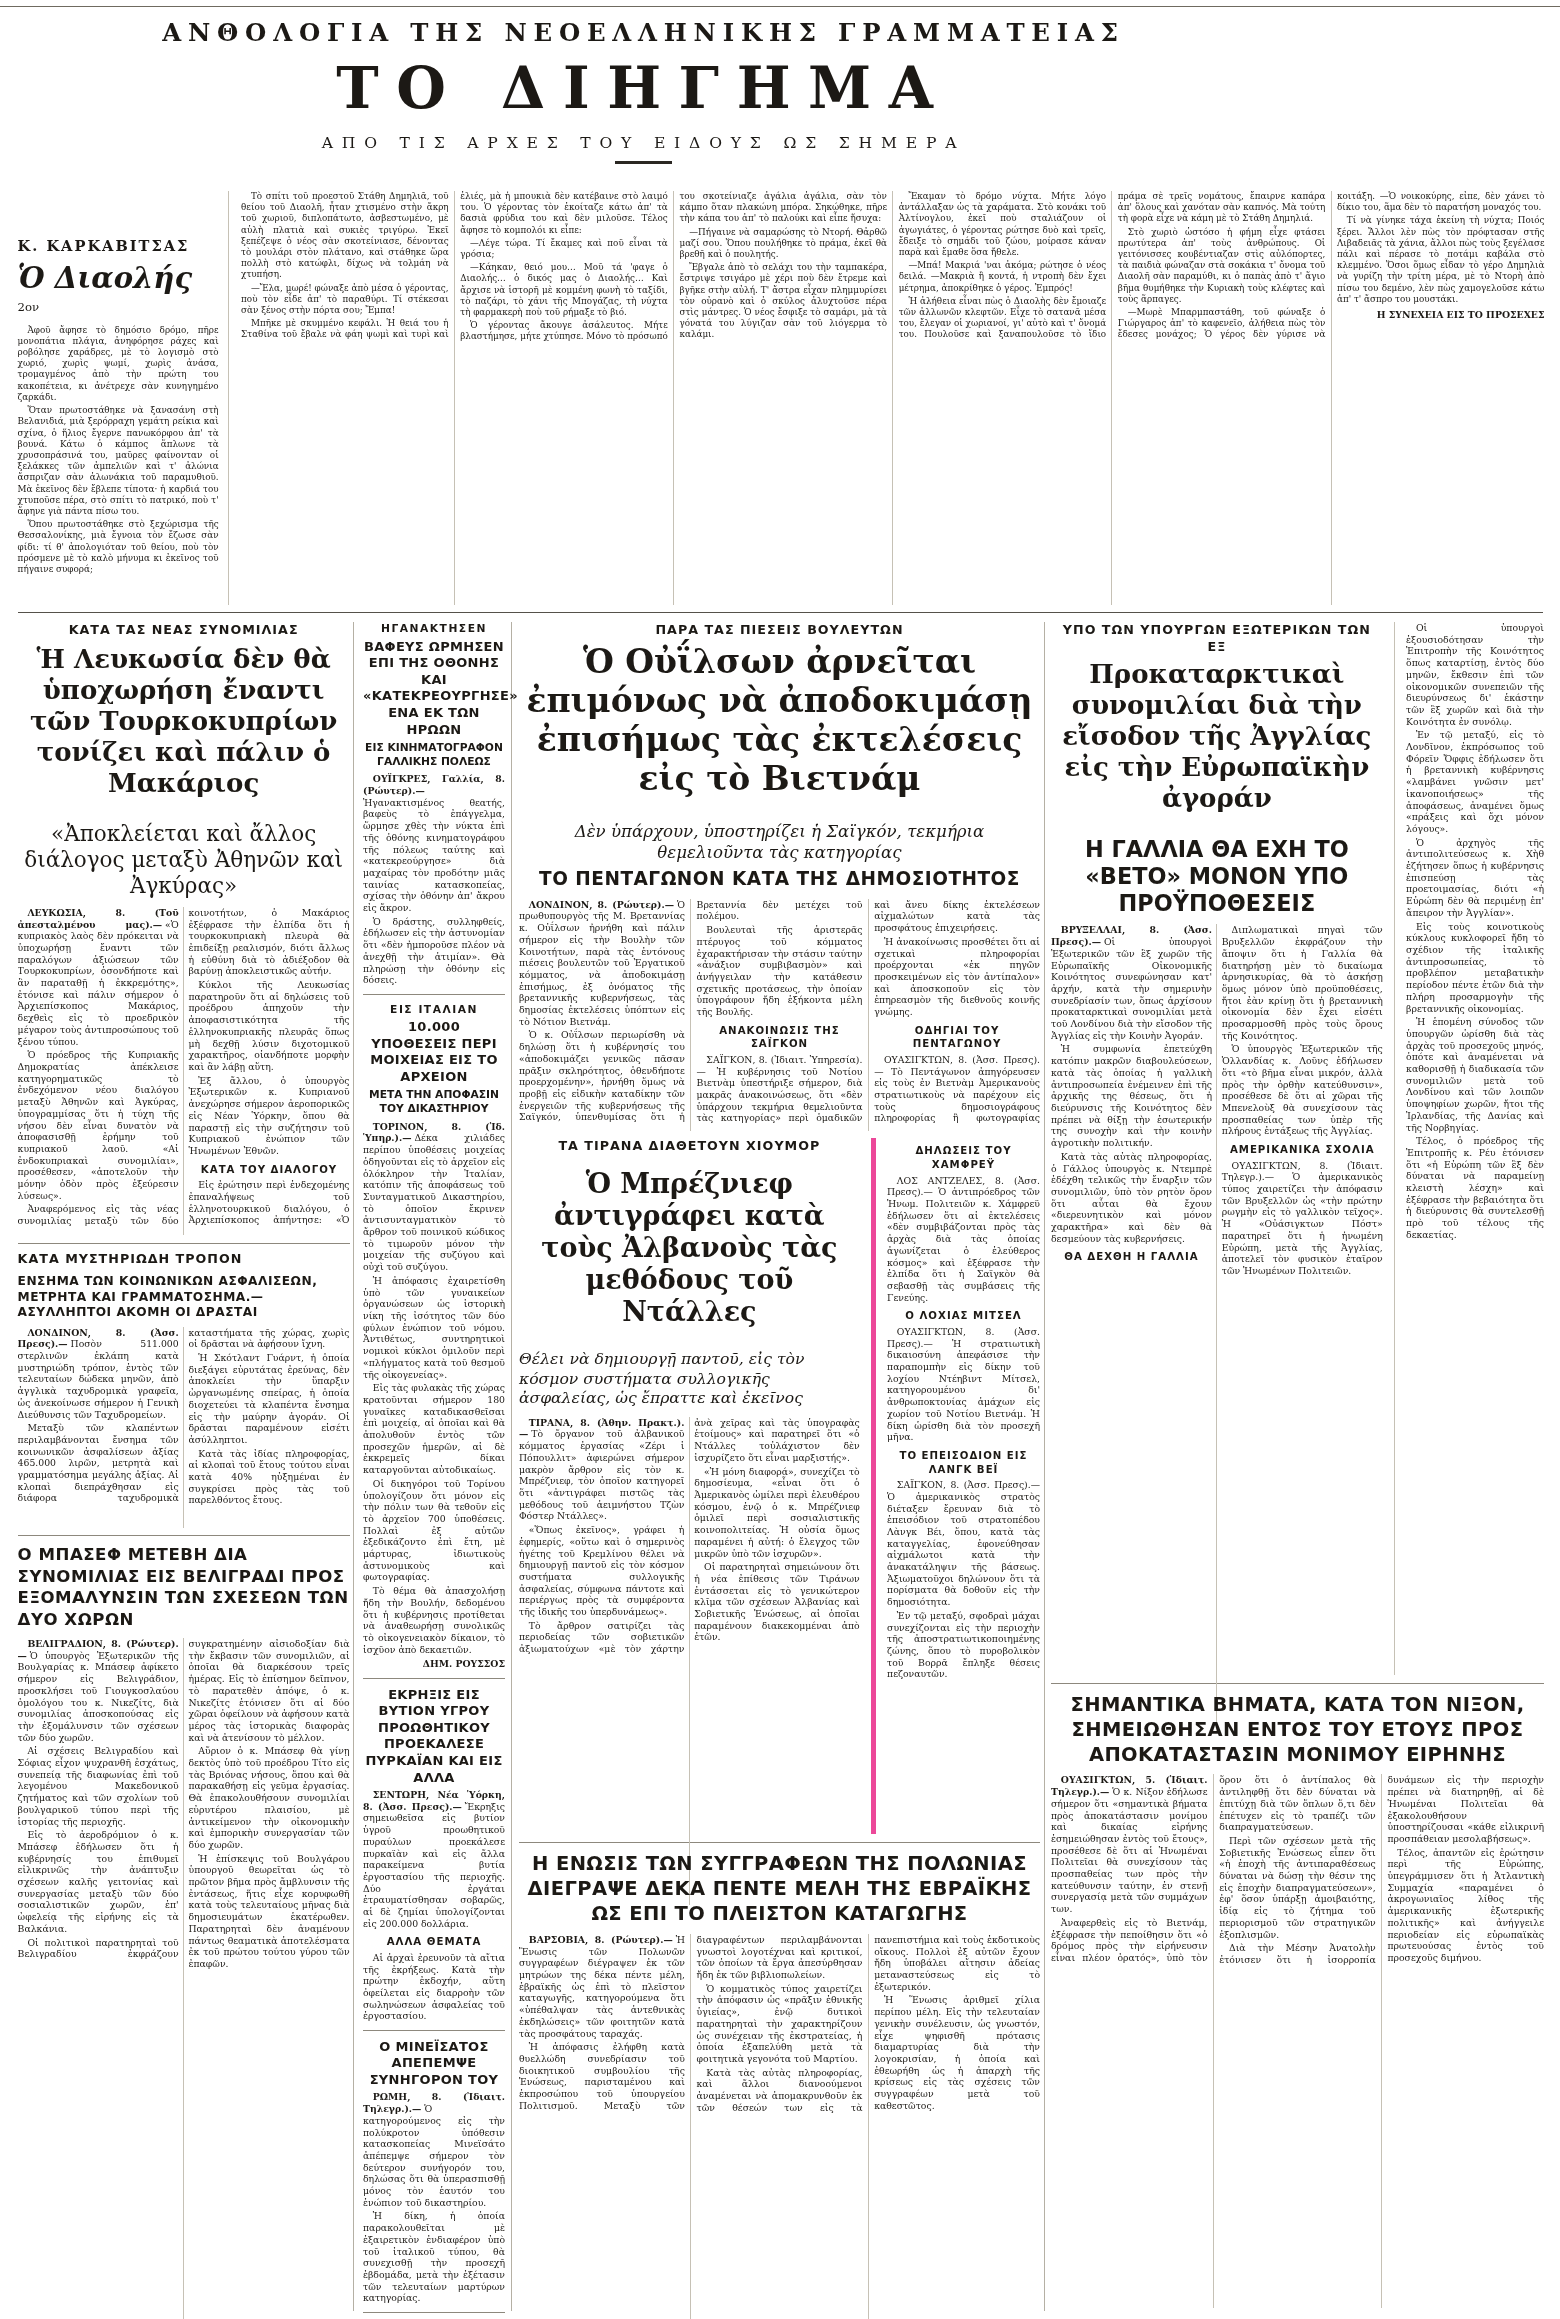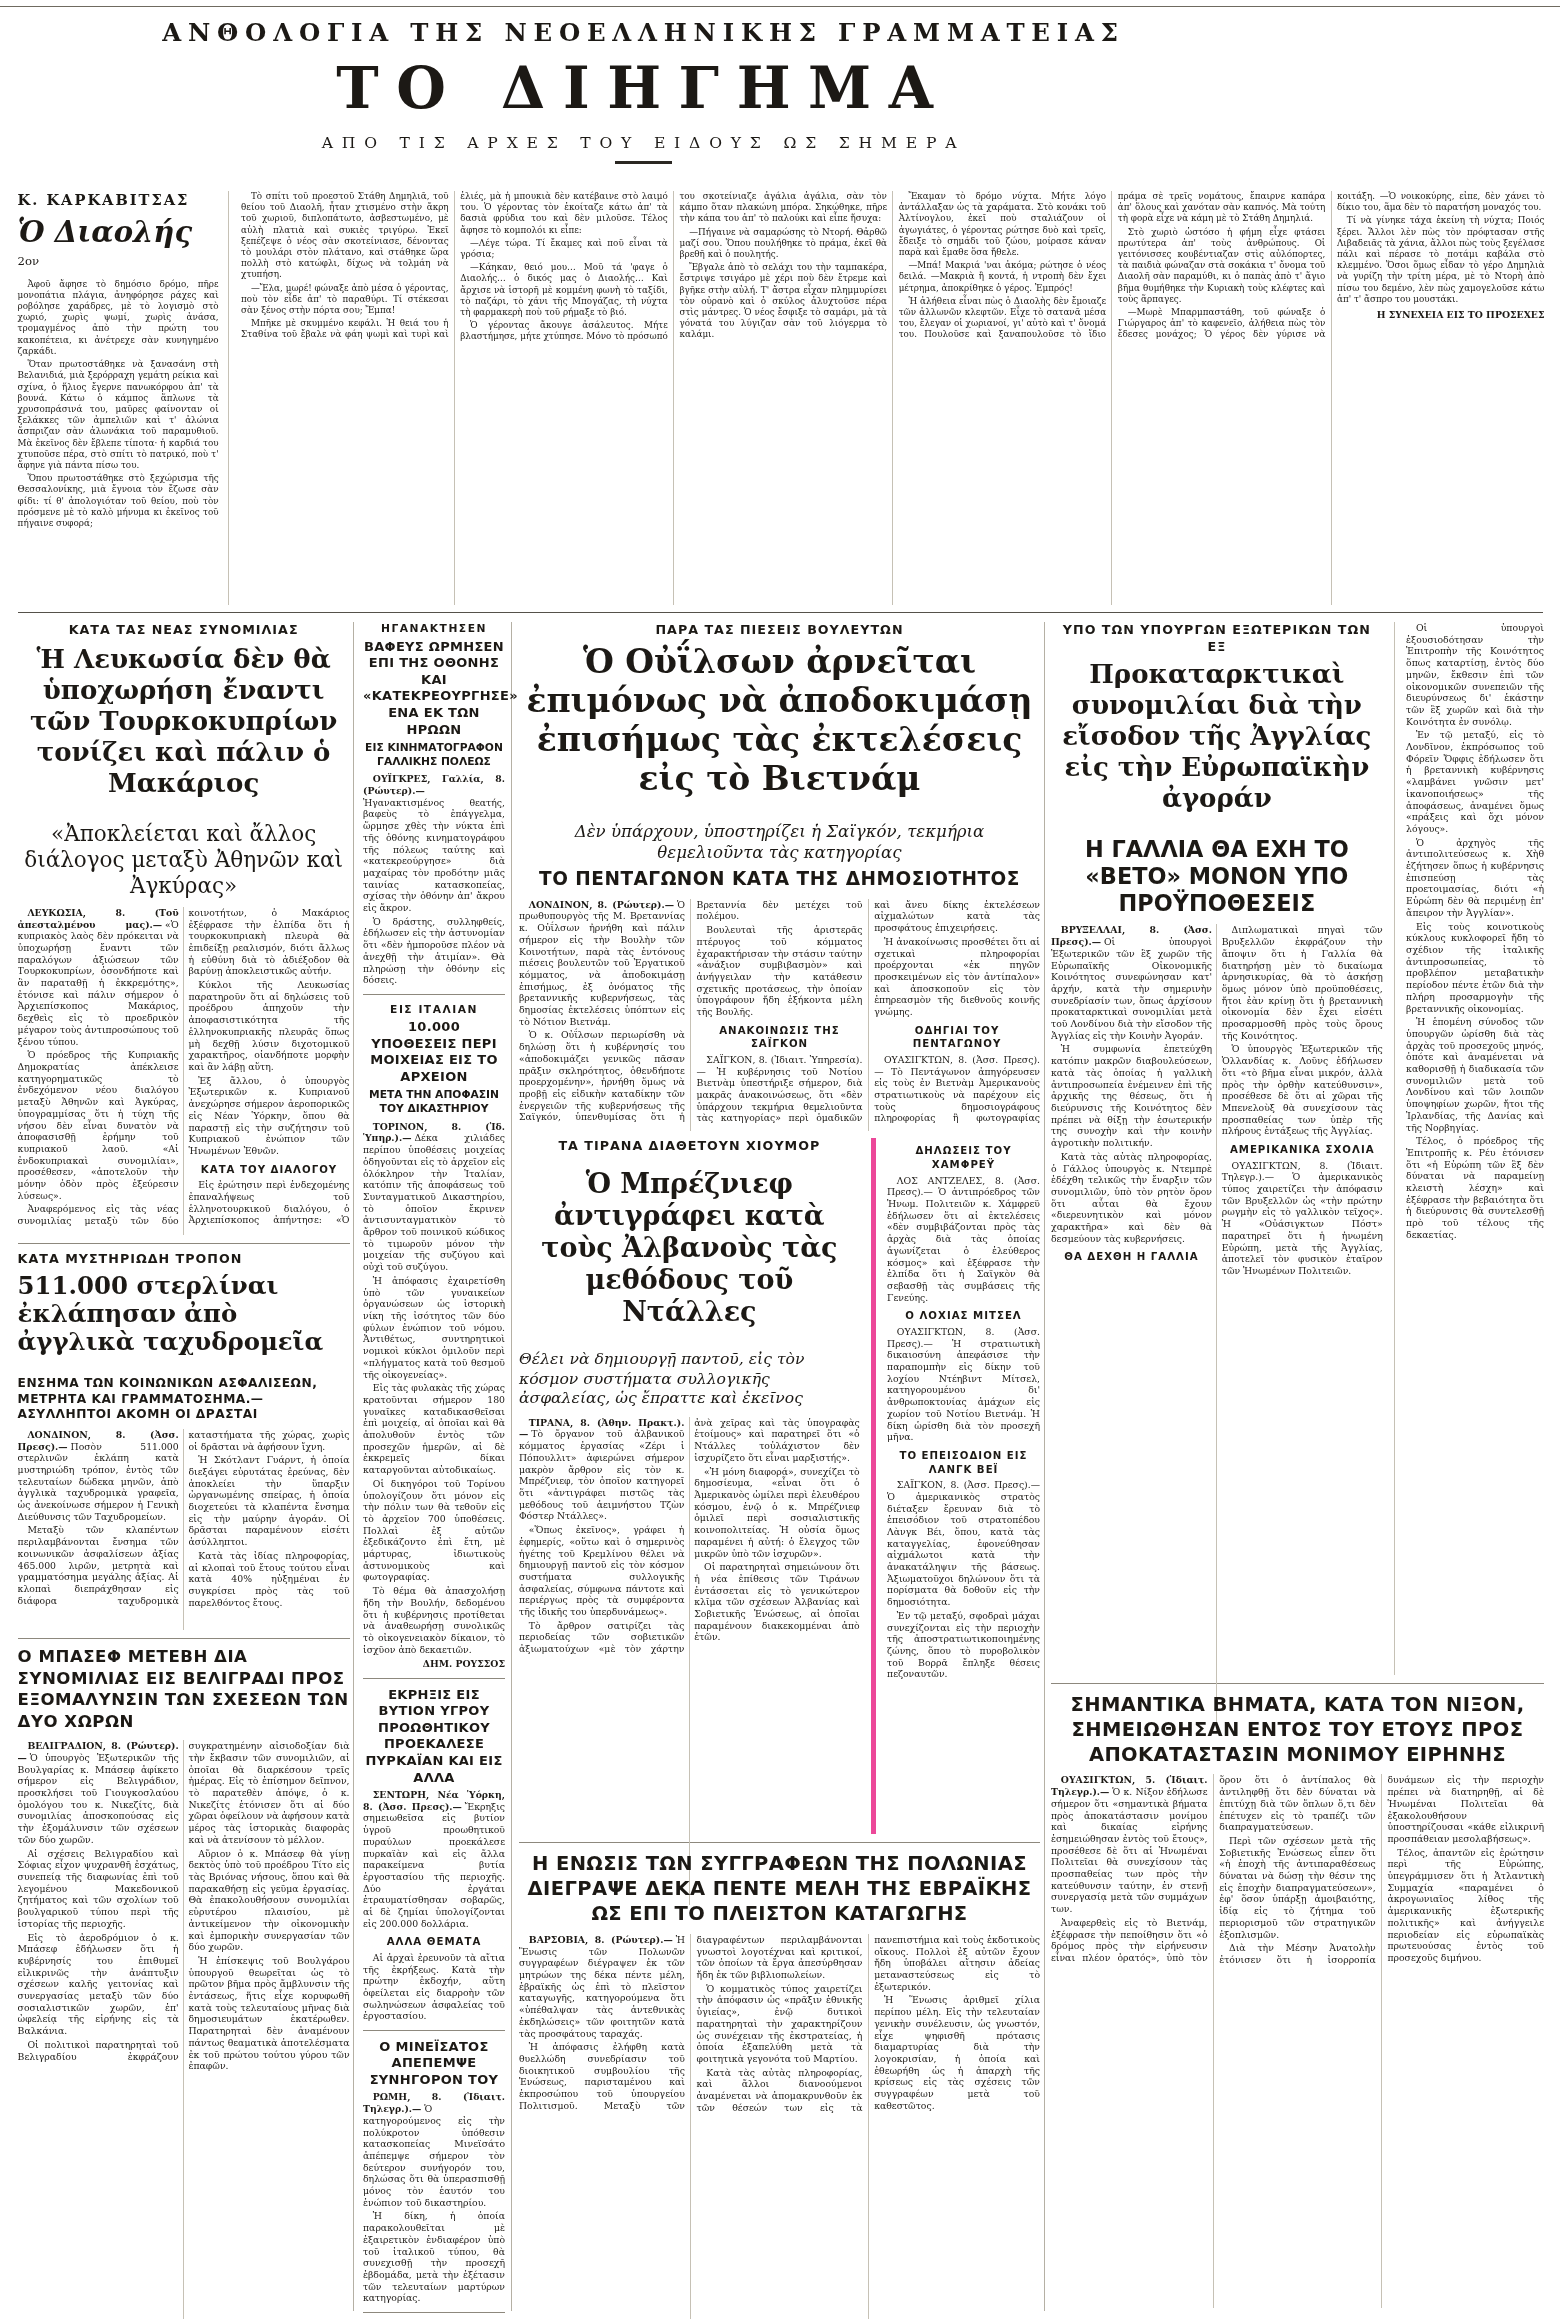--- a/index.html
+++ b/index.html
@@ -11,21 +11,21 @@
   
   .masthead{position:absolute;left:0;top:17.6px;width:1287px;text-align:center;}
   .mh-kicker{font:600 24.4px/29px "DejaVu Serif",serif;letter-spacing:6.8px;}
   .mh-title{font:700 57px/60px "DejaVu Serif",serif;letter-spacing:17.6px;margin-top:11.7px;}
   .mh-sub{font:400 15.6px/19.5px "DejaVu Serif",serif;letter-spacing:8.8px;margin-top:15.6px;}
   .mh-underline{width:57px;height:2.9px;background:#2a2722;margin:7.8px auto 0;}
 
   
   .story-sec{position:absolute;left:17.6px;top:191px;width:1527px;height:414px;display:flex;gap:11.7px;}
   .story-aside{flex:0 0 201px;border-right:1px solid #c6c1b5;padding-right:9.8px;}
-  .story-author{font:700 14.6px/18.5px "DejaVu Serif",serif;letter-spacing:2px;}
+  .story-author{font:700 14.6px/18.5px "DejaVu Serif",serif;letter-spacing:2px;margin-top:46px;}
   .story-title{font:italic 700 29px/35px "DejaVu Serif",serif;margin-top:5.9px;}
   .story-part{font:400 11.7px/14.6px "DejaVu Serif",serif;margin:3.9px 0 9.8px;}
   .story-lead p,.story-cols p{font:400 8.8px/11.2px "DejaVu Serif",serif;text-align:justify;
       text-indent:9.8px;margin:0 0 2px;}
   .story-cols{flex:1;column-count:6;column-gap:11.7px;column-rule:1px solid #c6c1b5;
       height:100%;overflow:hidden;}
   .story-cont{font:700 9.3px/11.7px "DejaVu Serif",serif;text-align:right;margin-top:3.9px;}
 
   .story-bottom-rule{position:absolute;left:17.6px;top:612px;width:1525px;border-top:1px solid #55514a;}
 
@@ -151,21 +151,20 @@
           </div>
         <h4 class="xhead">ΚΑΤΑ ΤΟΥ ΔΙΑΛΟΓΟΥ</h4>
         <div>
             <p>Εἰς ἐρώτησιν περὶ ἐνδεχομένης ἐπαναλήψεως τοῦ ἑλληνοτουρκικοῦ διαλόγου, ὁ Ἀρχιεπίσκοπος ἀπήντησε: «Ὁ διάλογος ἐκεῖνος ἀπέθανε καὶ δὲν πρόκειται νὰ ἀναστηθῇ. Ἀποκλείεται καὶ ἄλλος διάλογος μεταξὺ Ἀθηνῶν καὶ Ἀγκύρας ἐπὶ τοῦ Κυπριακοῦ».</p>
           </div>
       </div>
     </article>
     <div class="hrule"></div>
     <article>
       <div class="nk nk-left">ΚΑΤΑ ΜΥΣΤΗΡΙΩΔΗ ΤΡΟΠΟΝ</div>
-      <h2 class="hl-sterling">511.000 στερλίναι ἐκλάπησαν ἀπὸ ἀγγλικὰ ταχυδρομεῖα</h2>
       <div class="sh-sterling">ΕΝΣΗΜΑ ΤΩΝ ΚΟΙΝΩΝΙΚΩΝ ΑΣΦΑΛΙΣΕΩΝ, ΜΕΤΡΗΤΑ ΚΑΙ ΓΡΑΜΜΑΤΟΣΗΜΑ.— ΑΣΥΛΛΗΠΤΟΙ ΑΚΟΜΗ ΟΙ ΔΡΑΣΤΑΙ</div>
       <div class="nbody cols2 body-sterling">
         <p class="lede"><b class="dl">ΛΟΝΔΙΝΟΝ, 8. (Ἀσσ. Πρεσς).—</b><span>Ποσὸν 511.000 στερλινῶν ἐκλάπη κατὰ μυστηριώδη τρόπον, ἐντὸς τῶν τελευταίων δώδεκα μηνῶν, ἀπὸ ἀγγλικὰ ταχυδρομικὰ γραφεῖα, ὡς ἀνεκοίνωσε σήμερον ἡ Γενικὴ Διεύθυνσις τῶν Ταχυδρομείων.</span></p>
         <div>
             <p>Μεταξὺ τῶν κλαπέντων περιλαμβάνονται ἔνσημα τῶν κοινωνικῶν ἀσφαλίσεων ἀξίας 465.000 λιρῶν, μετρητὰ καὶ γραμματόσημα μεγάλης ἀξίας. Αἱ κλοπαὶ διεπράχθησαν εἰς διάφορα ταχυδρομικὰ καταστήματα τῆς χώρας, χωρὶς οἱ δρᾶσται νὰ ἀφήσουν ἴχνη.</p>
             <p>Ἡ Σκότλαντ Γυάρντ, ἡ ὁποία διεξάγει εὐρυτάτας ἐρεύνας, δὲν ἀποκλείει τὴν ὕπαρξιν ὠργανωμένης σπείρας, ἡ ὁποία διοχετεύει τὰ κλαπέντα ἔνσημα εἰς τὴν μαύρην ἀγοράν. Οἱ δρᾶσται παραμένουν εἰσέτι ἀσύλληπτοι.</p>
             <p>Κατὰ τὰς ἰδίας πληροφορίας, αἱ κλοπαὶ τοῦ ἔτους τούτου εἶναι κατὰ 40% ηὐξημέναι ἐν συγκρίσει πρὸς τὰς τοῦ παρελθόντος ἔτους.</p>
           </div>
       </div>
     </article>

